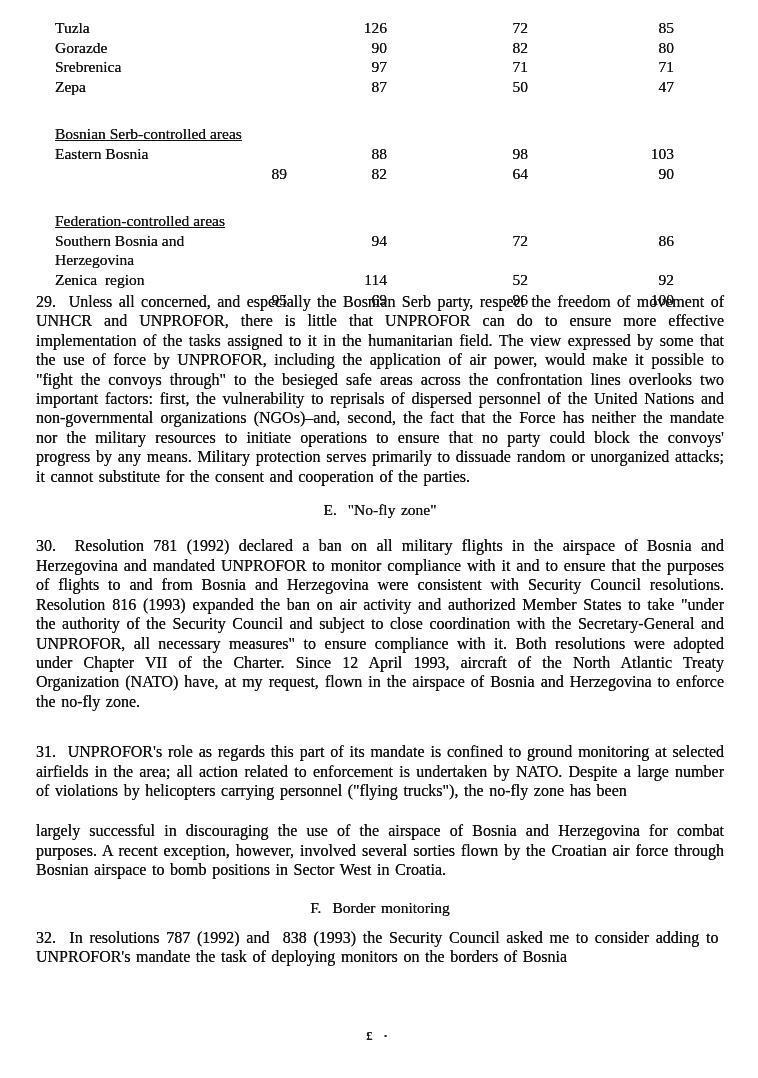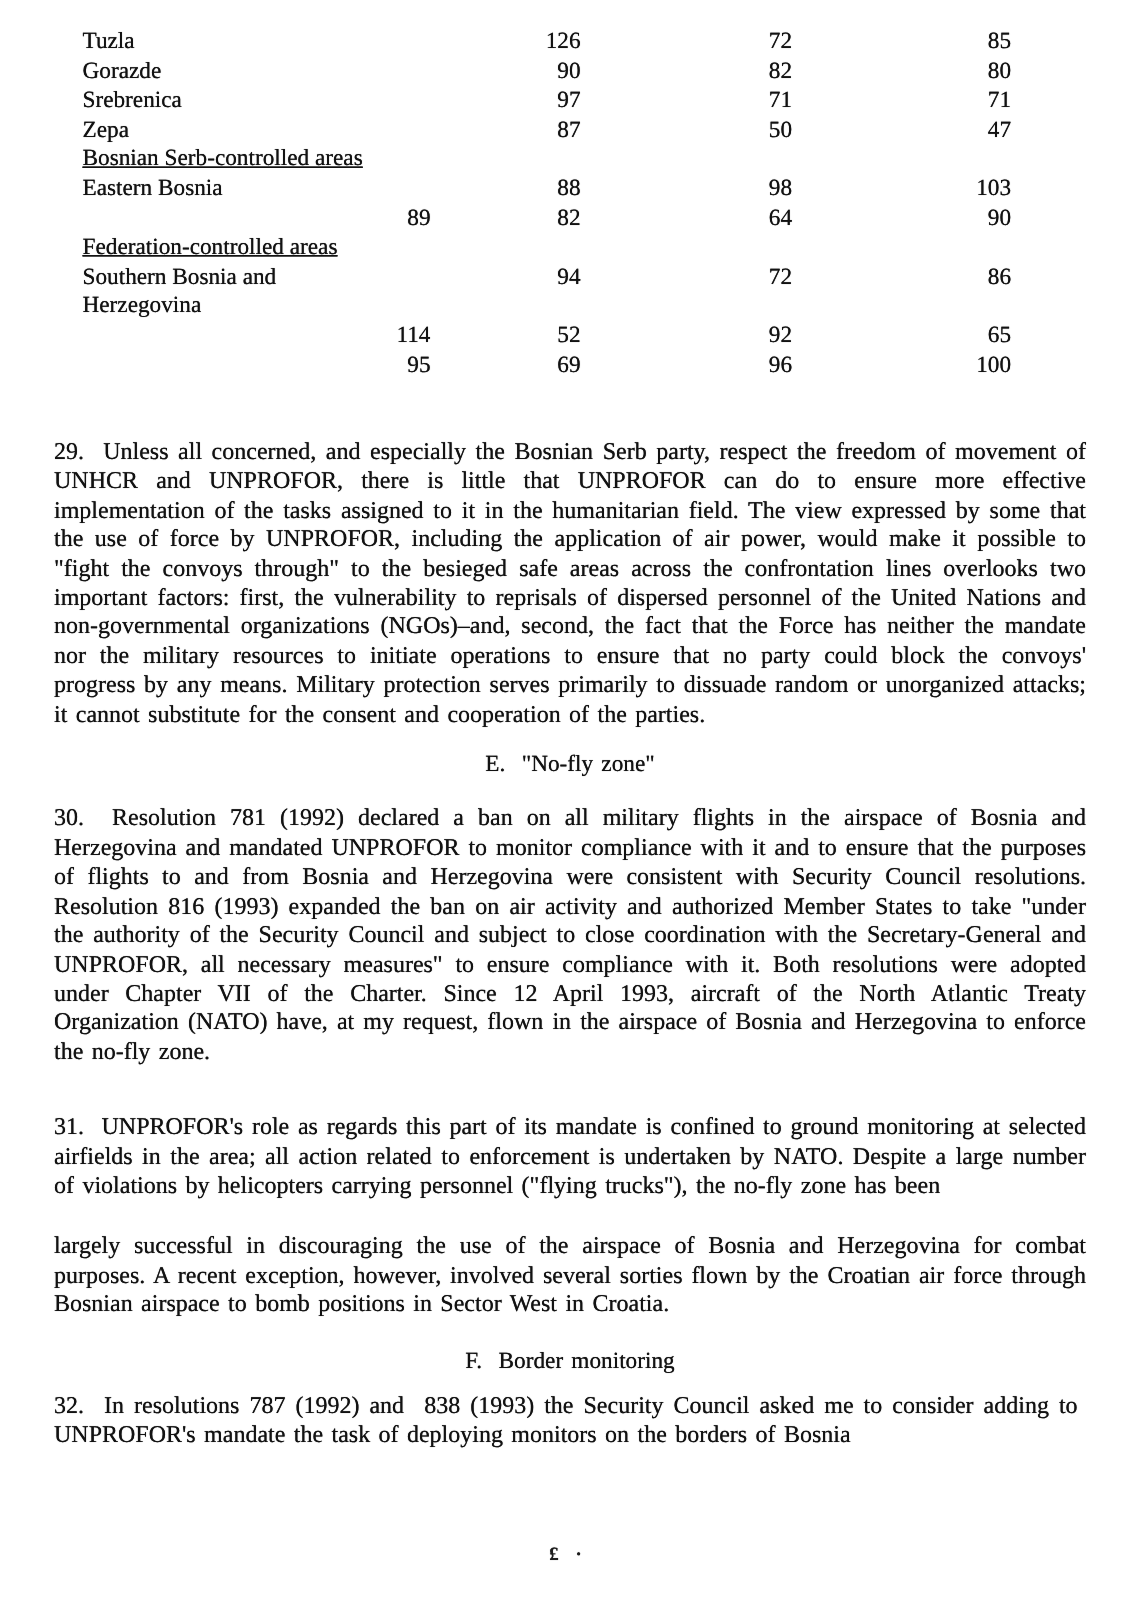--- a/index.html
+++ b/index.html
@@ -22,21 +22,21 @@
     font-size: 15.5px;
     line-height: 19.6px;
   }
   .trow {
     display: grid;
     grid-template-columns: 232px 64px 105px 110px 107px;
     align-items: start;
     gap: 36px;
   }
   .tlabel { white-space: normal; }
-  .tlabel.underlined { text-decoration: underline; }
+  .tlabel.underlined { text-decoration: underline; margin-top: 28px; }
   .tlabel.two-line { max-width: 182px; }
   .tval { text-align: right; }
 
   
   .content {
     position: absolute;
     top: 292px;
     left: 36px;
     width: 688px;
   }
@@ -126,20 +126,21 @@
       <div class="tlabel underlined">Federation-controlled areas</div>
     </div>
     <div class="trow">
       <div class="tlabel two-line">Southern Bosnia and Herzegovina</div>
       <div class="tval">94</div>
       <div class="tval">72</div>
       <div class="tval">86</div>
       <div class="tval">89</div>
     </div>
     <div class="trow">
+      <div class="tlabel">Zenica&nbsp; region</div>
       <div class="tval">114</div>
       <div class="tval">52</div>
       <div class="tval">92</div>
       <div class="tval">65</div>
     </div>
     <div class="trow">
       <div class="tval">95</div>
       <div class="tval">69</div>
       <div class="tval">96</div>
       <div class="tval">100</div>

